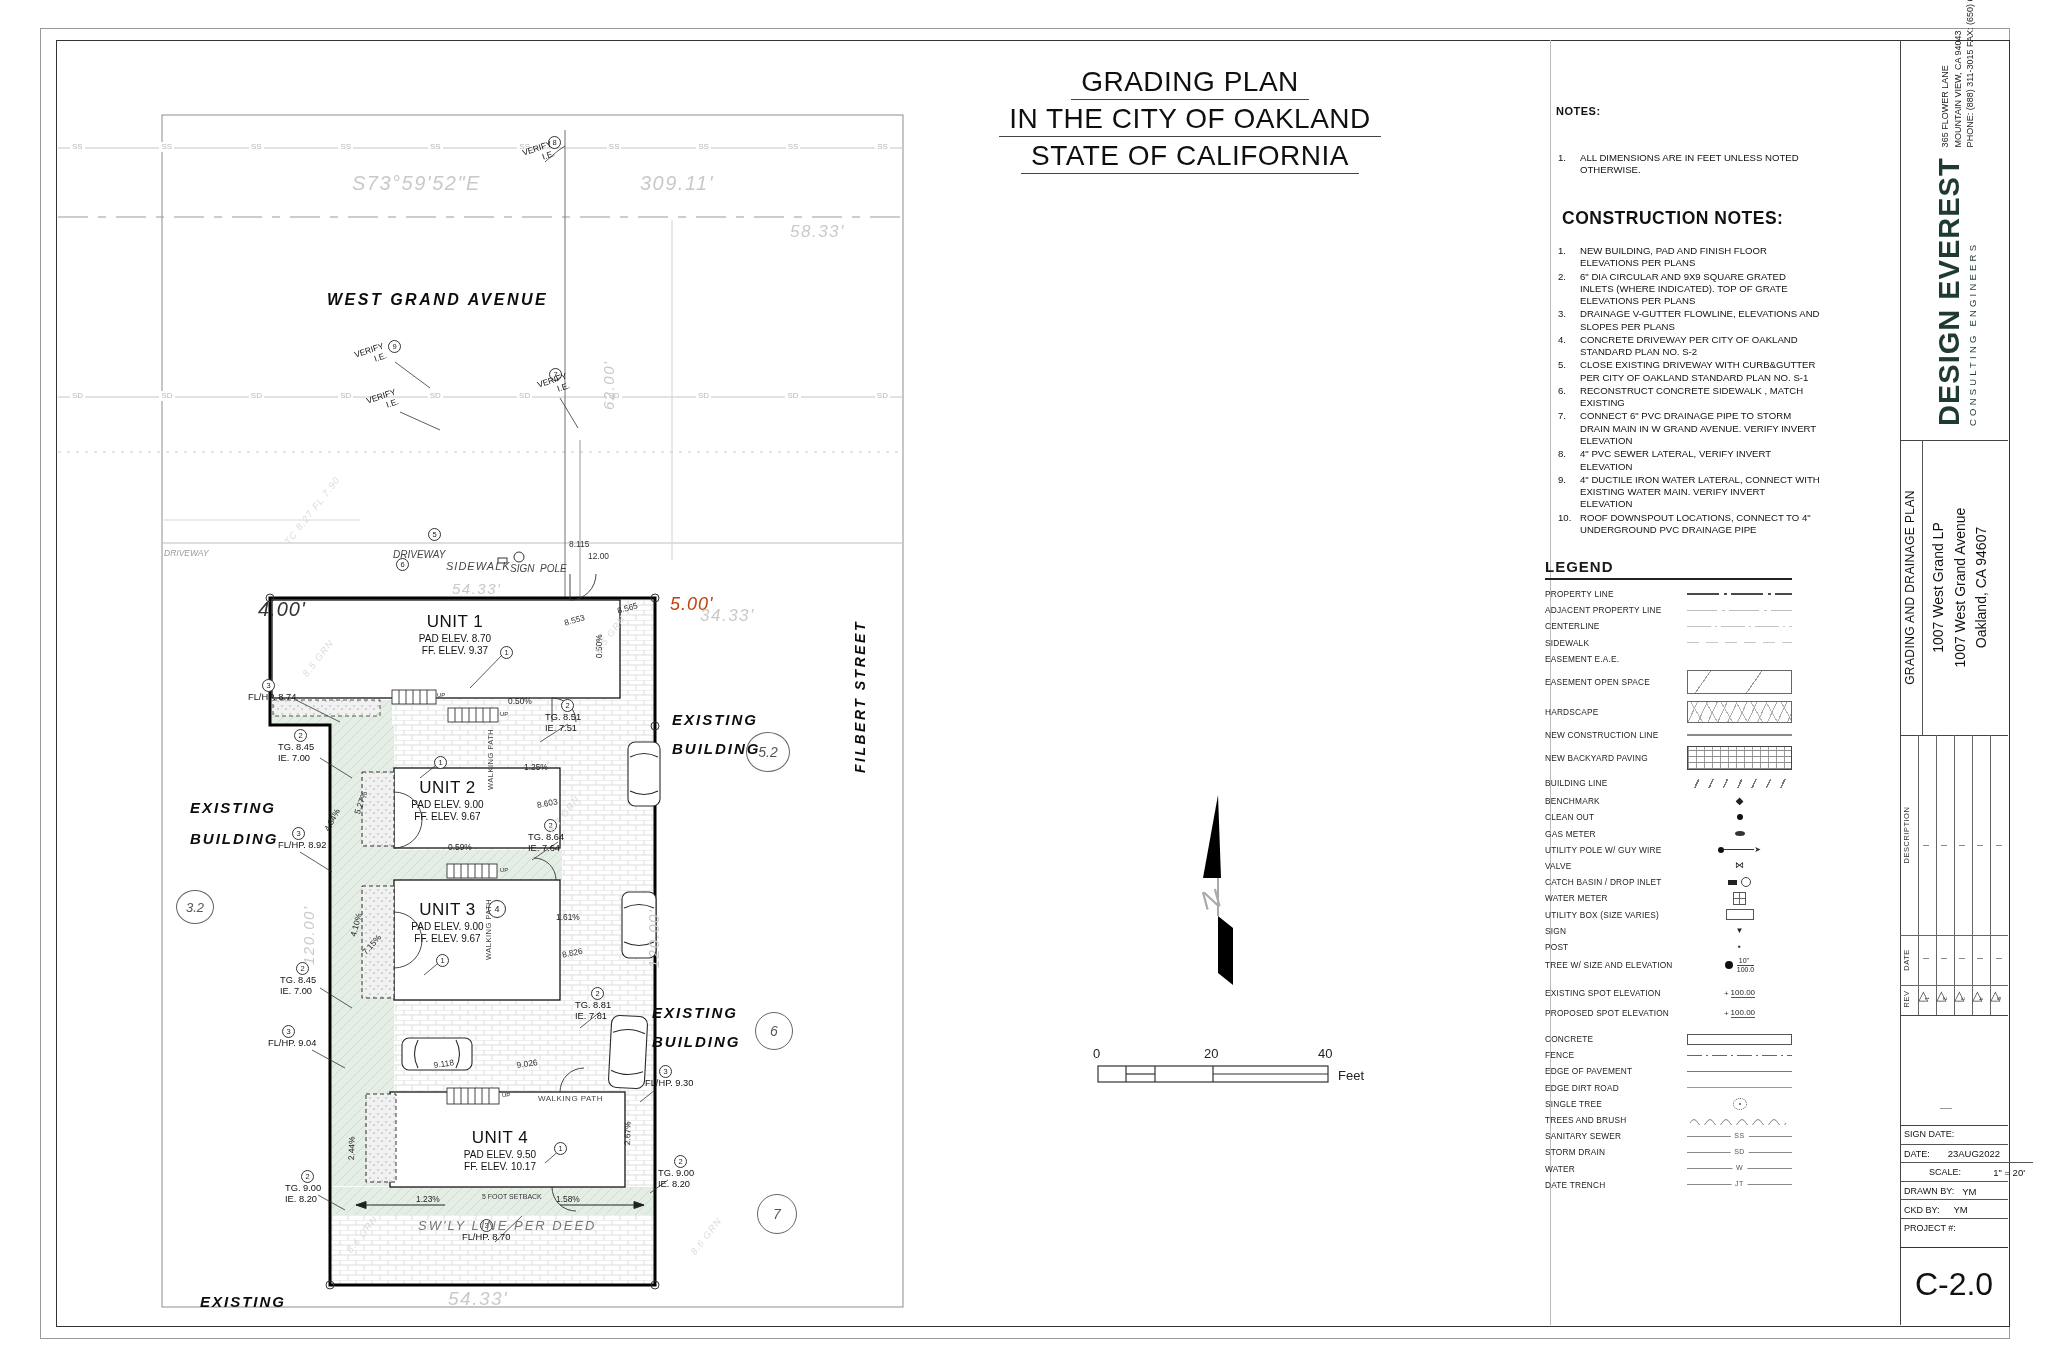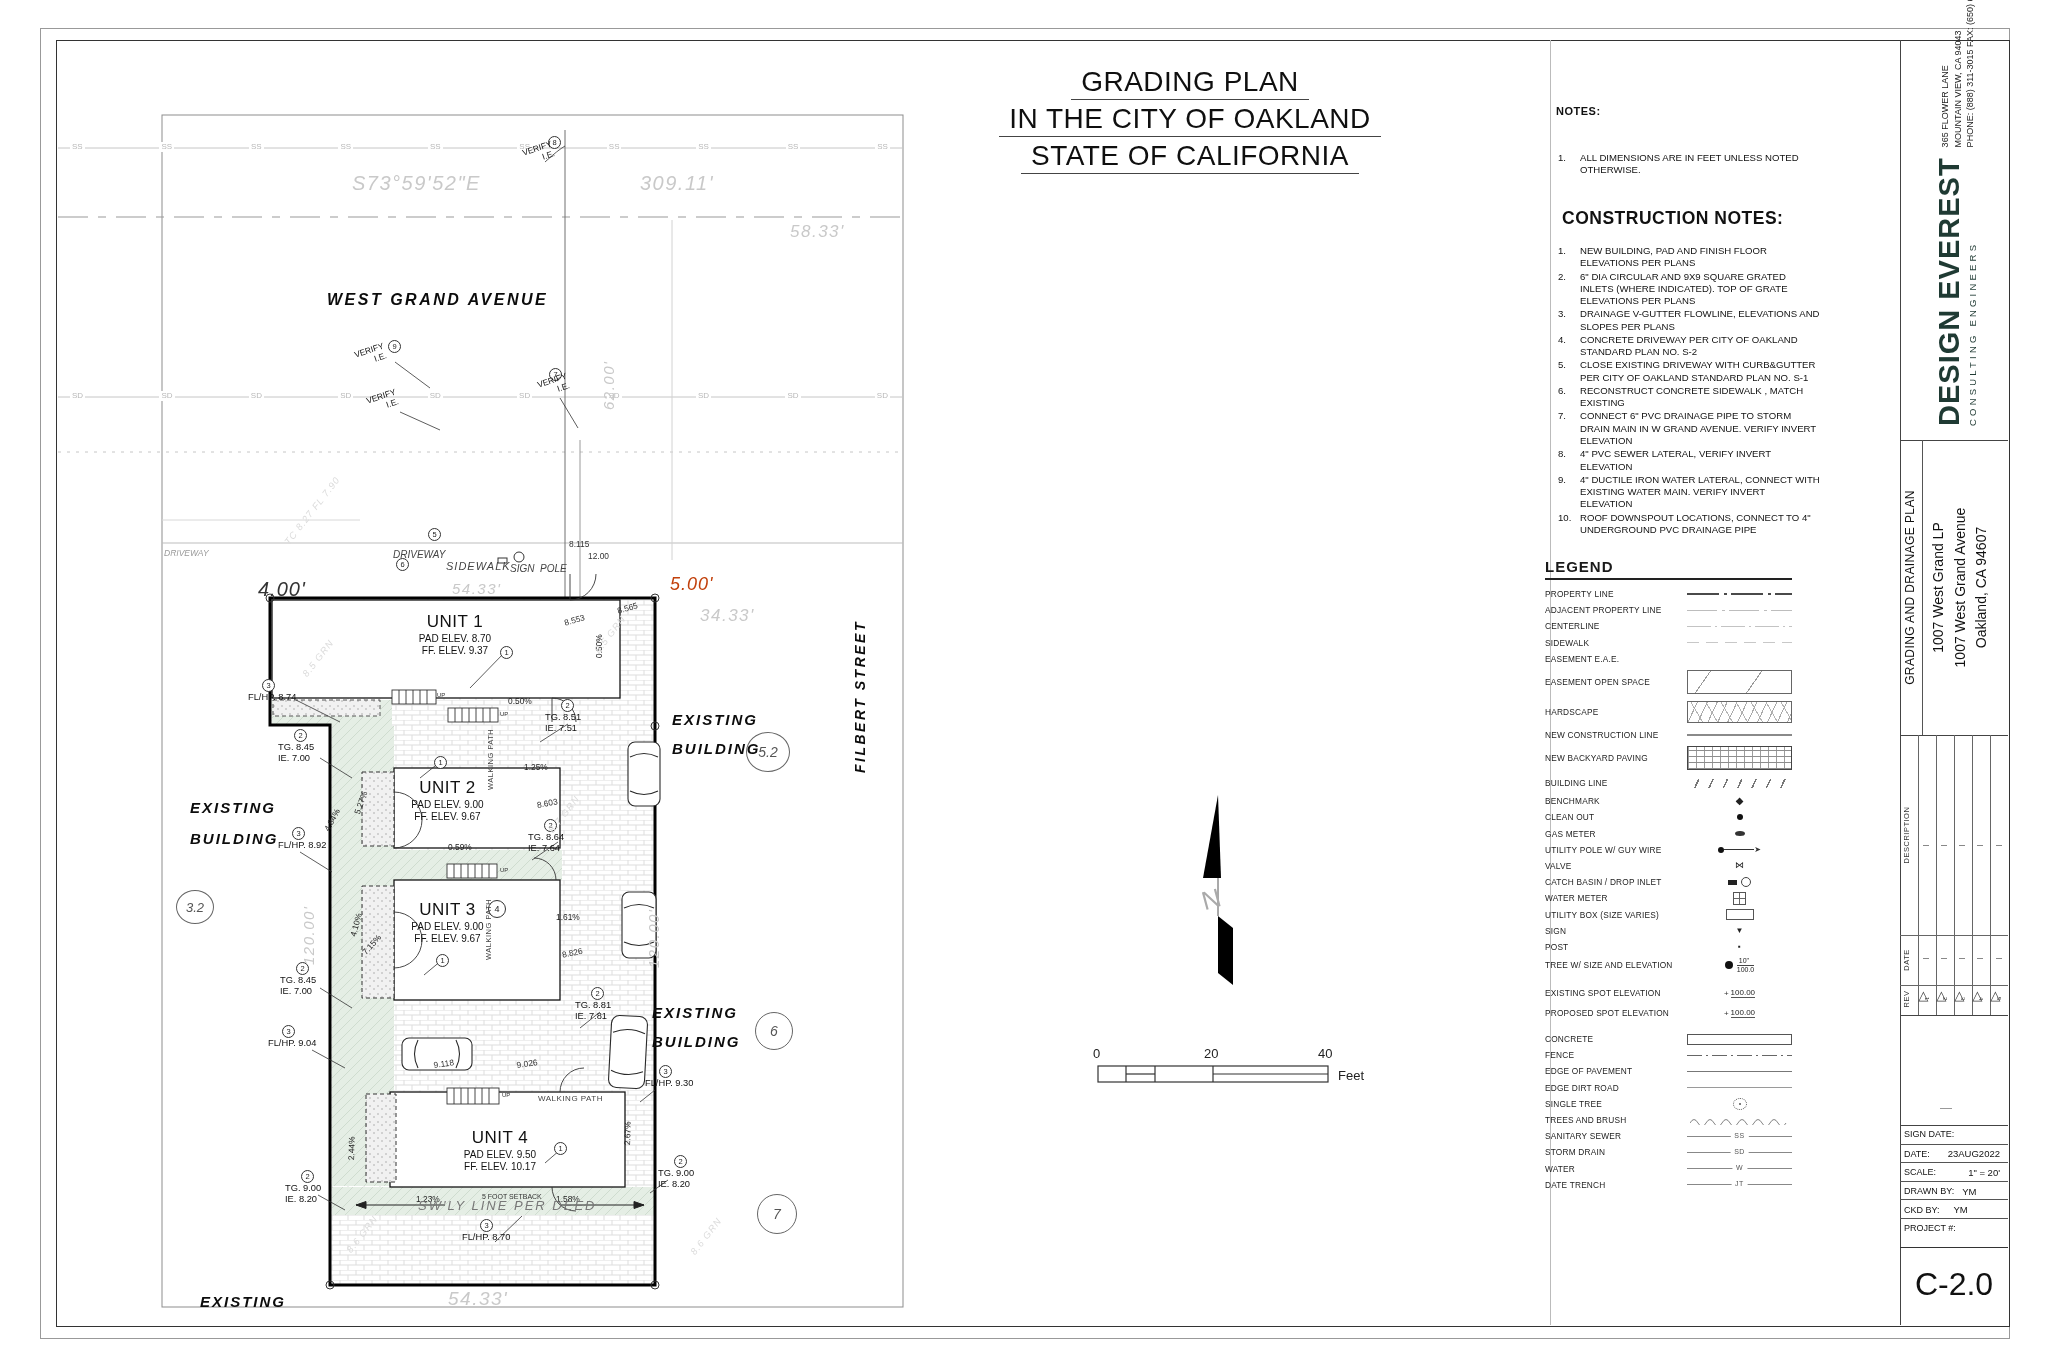--- a/index.html
+++ b/index.html
@@ -4,21 +4,21 @@
 <style>
   html,body{margin:0;padding:0;background:#fff;}
   body{width:2048px;height:1365px;position:relative;font-family:"Liberation Sans",sans-serif;color:#1a1a1a;overflow:hidden;}
   .abs{position:absolute;}
   
   .frame-outer{left:40px;top:28px;width:1968px;height:1309px;border:1px solid #999;}
   .frame-main{left:56px;top:40px;width:1952px;height:1285px;border:1.6px solid #333;}
   .vline{position:absolute;width:0;border-left:1px solid #777;}
   .hline{position:absolute;height:0;border-top:1px solid #777;}
   
-  .it{font-style:italic;}
+  .it{font-style:italic;margin-top:20px;}
   .lt{color:#c9c9c9;font-style:italic;letter-spacing:1.5px;}
   .rot{transform-origin:left top;}
   .vtext{writing-mode:vertical-rl;transform:rotate(180deg);}
   
   .util-row{position:absolute;display:flex;justify-content:space-between;font-size:8px;color:#b8b8b8;}
   .util-row span{background:#fff;padding:0 2px;line-height:10px;}
   
   .sheet-title{left:900px;top:66px;width:580px;text-align:center;font-size:28px;letter-spacing:.5px;color:#0f0f0f;}
   .sheet-title .tl{display:table;margin:0 auto 3px auto;border-bottom:1.2px solid #444;padding:0 10px 1px 10px;white-space:nowrap;}
   
@@ -806,21 +806,21 @@
 <div class="revdash" style="left:1940px;top:1108px;width:12px;background:#999;"></div>
 
 <div class="fld" style="top:1125px;border-top:none;">
     <span class="fl">SIGN DATE:</span>
     <span class="fv"></span>
   </div>
 <div class="fld" style="top:1143.6px;">
     <span class="fl">DATE:</span>
     <span class="fv">23AUG2022</span>
   </div>
-<div class="fld" style="top:1162.2px;">
+<div class="fld" style="top:1162.2px;padding-left:25px;">
     <span class="fl">SCALE:</span>
     <span class="fv">1" = 20'</span>
   </div>
 <div class="fld" style="top:1180.8px;">
     <span class="fl">DRAWN BY:</span>
     <span class="fv" style="margin-left:8px;margin-right:auto;padding-right:0;">YM</span>
   </div>
 <div class="fld" style="top:1199.4px;">
     <span class="fl">CKD BY:</span>
     <span class="fv" style="margin-left:14px;margin-right:auto;padding-right:0;">YM</span>

